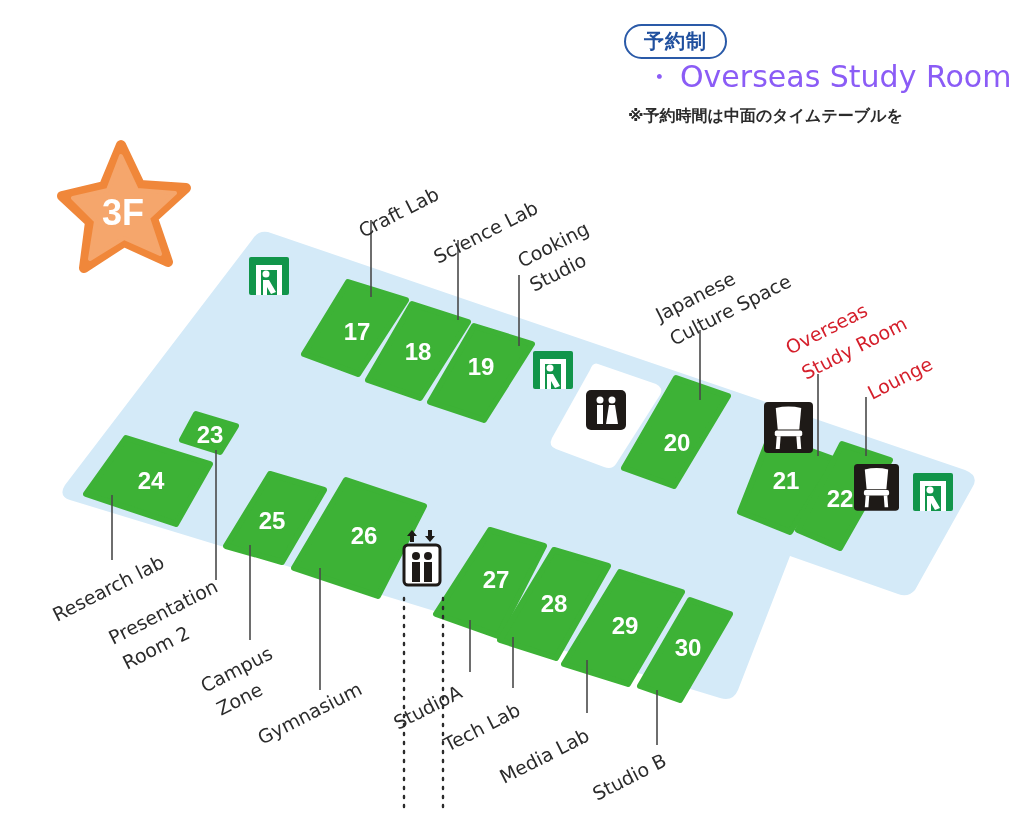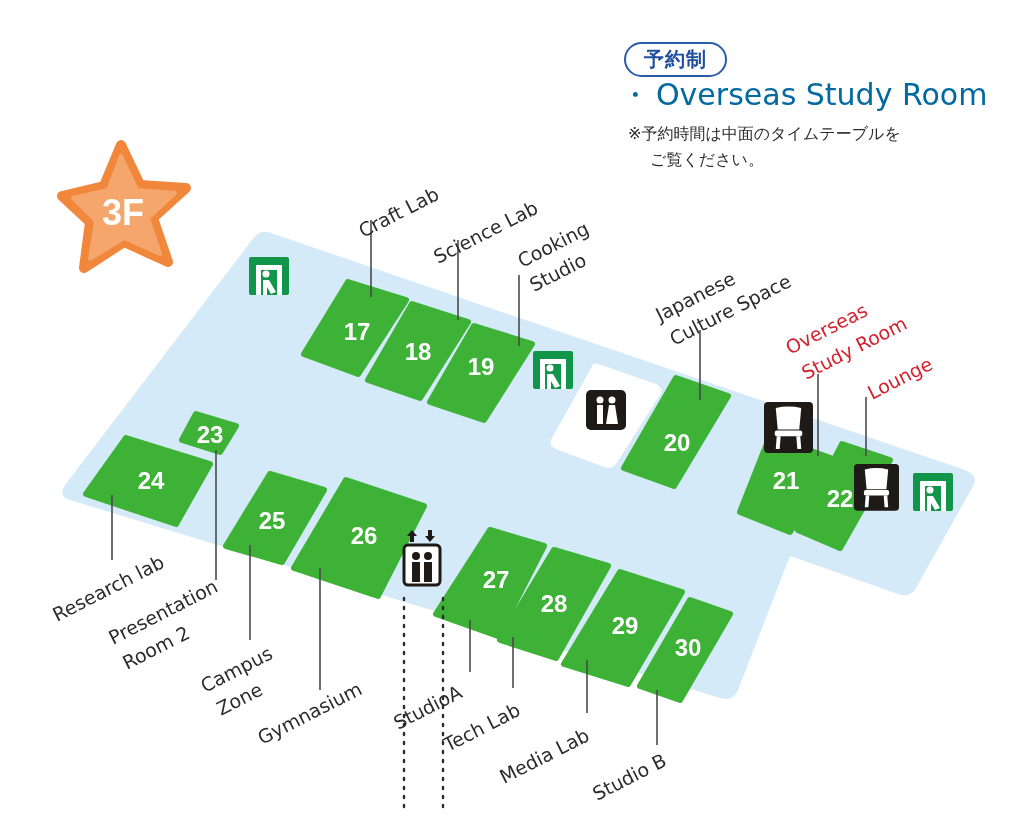--- a/index.html
+++ b/index.html
@@ -3,25 +3,25 @@
 <meta charset="utf-8">
 <style>
   html, body { margin: 0; padding: 0; background: #ffffff; }
   body { width: 1024px; height: 833px; position: relative; overflow: hidden; font-family: "DejaVu Sans", sans-serif; }
   #map { position: absolute; left: 0; top: 0; width: 1024px; height: 833px; }
   .room-num { font-family: "Liberation Sans", sans-serif; font-weight: bold; fill: #ffffff; font-size: 24px; text-anchor: middle; dominant-baseline: central; }
   .lbl { font-family: "DejaVu Sans", sans-serif; font-size: 19px; fill: #2b2b2b; }
   .lbl-red { fill: #d51f2b; }
   .leader { stroke: #4a4a4a; stroke-width: 1.6; }
   .dotted { stroke: #2b2b2b; stroke-width: 2.4; stroke-dasharray: 2 7; stroke-linecap: round; }
-  .legend { position: absolute; left: 600px; top: 42px; }
+  .legend { position: absolute; left: 600px; top: 24px; }
   .badge { display: inline-block; border: 2px solid #2a5aa8; border-radius: 18px; padding: 2px 18px; color: #1f4f9e; font-size: 20px; font-weight: bold; letter-spacing: 1px; margin-left: 24px; }
-  .legend-item { color: #0369a1; font-family: "DejaVu Sans", sans-serif; font-size: 30px; line-height: 36px; margin-left: 20px; white-space: nowrap; }
+  .legend-item { color: #8b5cf6; font-family: "DejaVu Sans", sans-serif; font-size: 30px; line-height: 36px; margin-left: 44px; white-space: nowrap; }
   .legend-item .dot { margin-right: 6px; }
-  .note { font-size: 16px; color: #2b2b2b; font-weight: normal; margin-left: 28px; margin-top: 8px; line-height: 26px; }
+  .note { font-size: 16px; color: #2b2b2b; font-weight: bold; margin-left: 28px; margin-top: 8px; line-height: 26px; }
   .note .line2 { padding-left: 22px; display: block; }
 </style>
 </head>
 <body>
 
 <svg id="map" viewBox="0 0 1024 833" xmlns="http://www.w3.org/2000/svg">
 
   <path fill="#d4eaf8" d="M268 232 L965 470 Q980 476 972 488 L915 590 Q908 598 898 594 L790 556 L738 690 Q733 702 720 698 L70 500 Q58 496 65 485 L252 240 Q258 230 268 232 Z"></path>
 
   <path fill="#ffffff" d="M598 364 L656 384 Q664 388 660 395 L616 464 Q612 470 604 467 L556 449 Q548 446 552 438 L590 370 Q593 362 598 364 Z"></path>
@@ -204,15 +204,14 @@
 
   <line class="dotted" x1="404" y1="598" x2="404" y2="808"></line>
   <line class="dotted" x1="443" y1="598" x2="443" y2="808"></line>
 </svg>
 
 <div class="legend">
   <div class="badge">予約制</div>
   <div class="legend-item"><span class="dot">・</span><span>Overseas Study Room</span></div>
   <div class="note">
     <span>※予約時間は中面のタイムテーブルを</span>
-    <span class="line2">ご覧ください。</span>
   </div>
 </div>
 
 </body></html>

